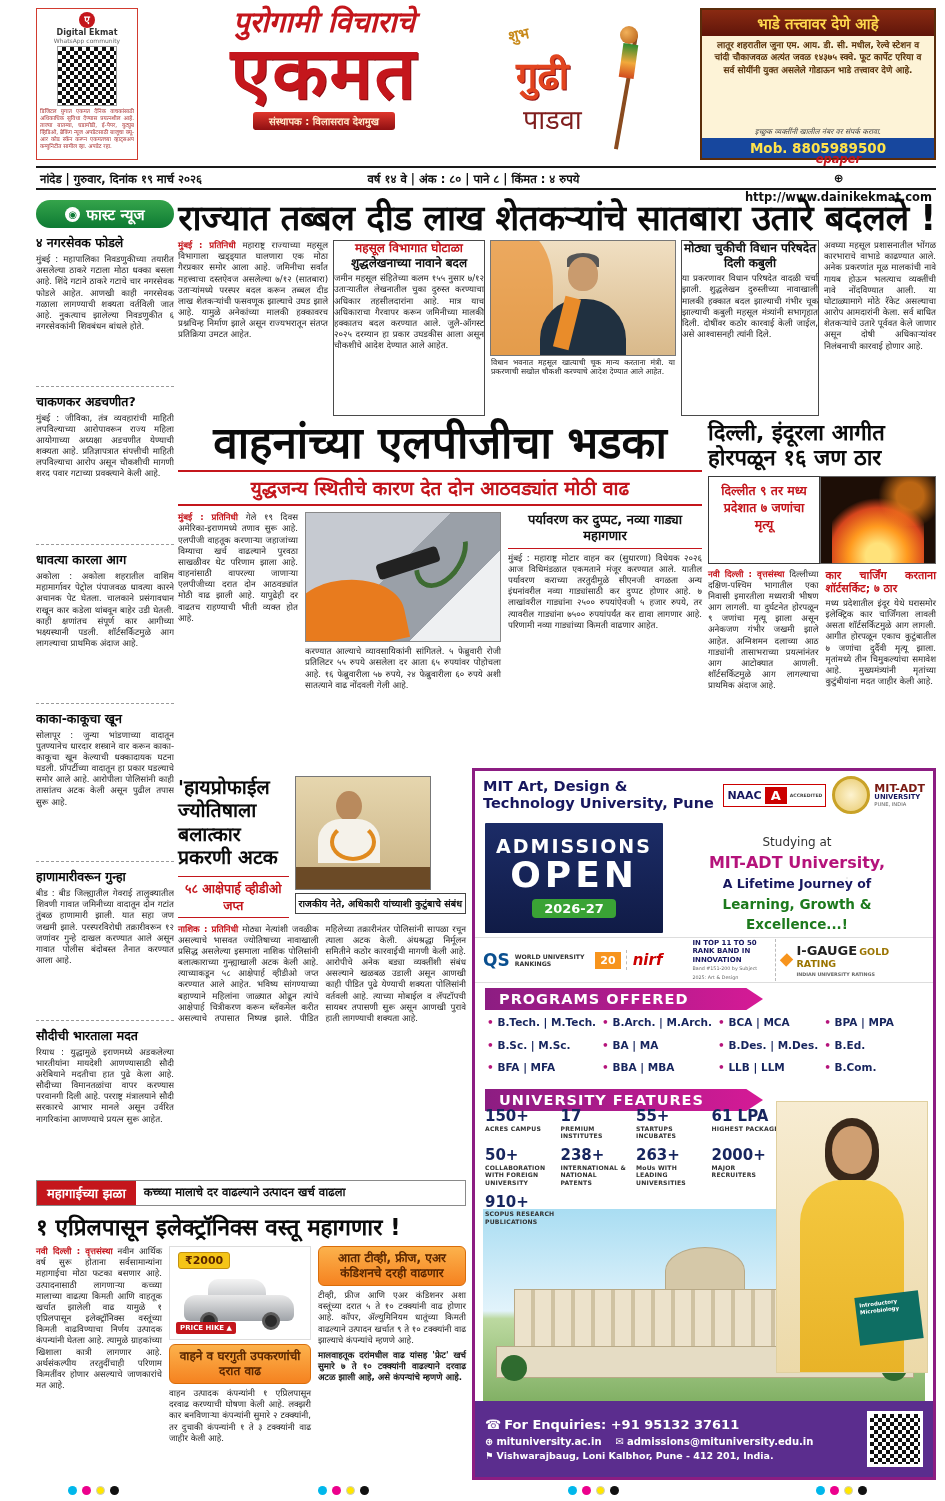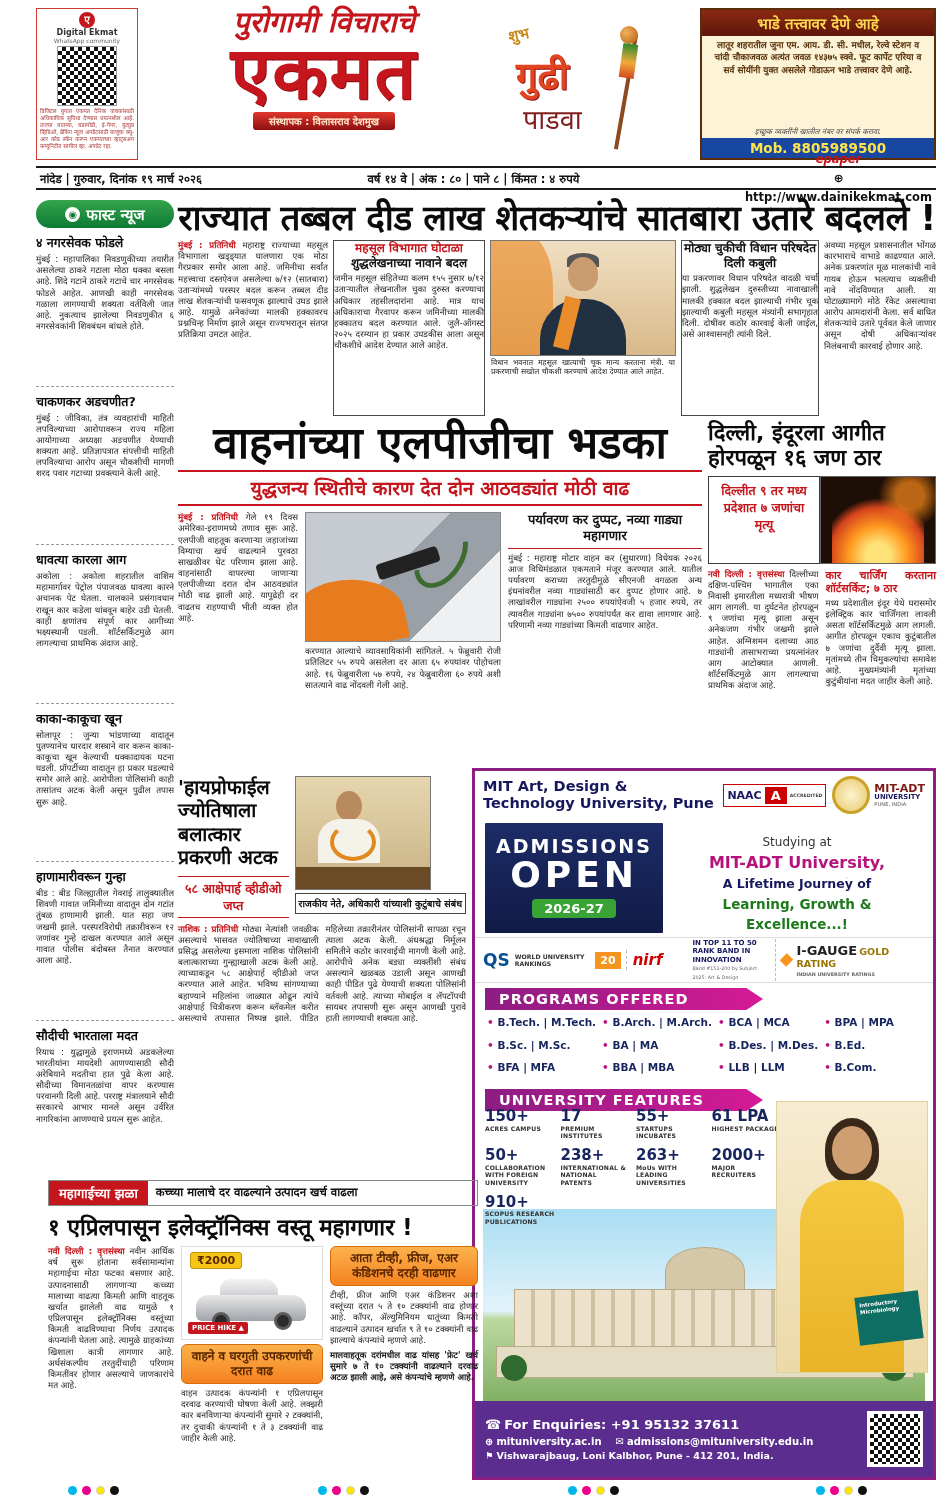--- a/index.html
+++ b/index.html
@@ -131,21 +131,21 @@
               background:linear-gradient(180deg,#e6d6ae,#c9b284);}
   .astro-photo .head{position:absolute;left:40px;top:14px;width:26px;height:30px;border-radius:50%;background:#b98a5d;}
   .astro-photo .shirt{position:absolute;left:22px;top:42px;width:62px;height:44px;border-radius:22px 22px 0 0;background:#f5f2ea;}
   .astro-photo .garland{position:absolute;left:34px;top:46px;width:38px;height:30px;border:4px solid #e08a1e;
               border-top-color:transparent;border-radius:50%;}
   .astro-photo .desk{position:absolute;left:0;bottom:0;width:100%;height:22px;background:#6b4a26;}
   .astro-cap{border:1.5px solid #444;font-size:9.5px;font-weight:800;text-align:center;padding:3px;margin-top:3px;}
   .astro .two-col{height:212px;margin-top:6px;}
 
   
-  .elec{left:48px;top:1180px;width:430px;height:300px;}
+  .elec{left:36px;top:1180px;width:430px;height:300px;}
   .kicker{display:flex;border:1px solid #8a8a8a;align-items:stretch;}
   .kicker .kb{background:#c4161c;color:#fff;font-weight:800;font-size:13px;padding:3px 10px;white-space:nowrap;}
   .kicker .ks{padding:3px 8px;font-weight:700;font-size:11.5px;}
   .elec .h{font-size:22.5px;margin:5px 0 4px;}
   .elecrow{display:flex;gap:7px;height:236px;}
   .carbox{position:relative;height:92px;background:#fff;border:1px solid #ddd;margin-bottom:4px;}
   .car-top{position:absolute;left:38px;bottom:40px;width:58px;height:20px;border-radius:10px 14px 0 0;
            background:linear-gradient(#f4f4f4,#c7c9cc);}
   .car-body{position:absolute;left:14px;bottom:18px;width:110px;height:26px;border-radius:12px 14px 6px 6px;
            background:linear-gradient(#e9e9e9,#9fa3a8);}

